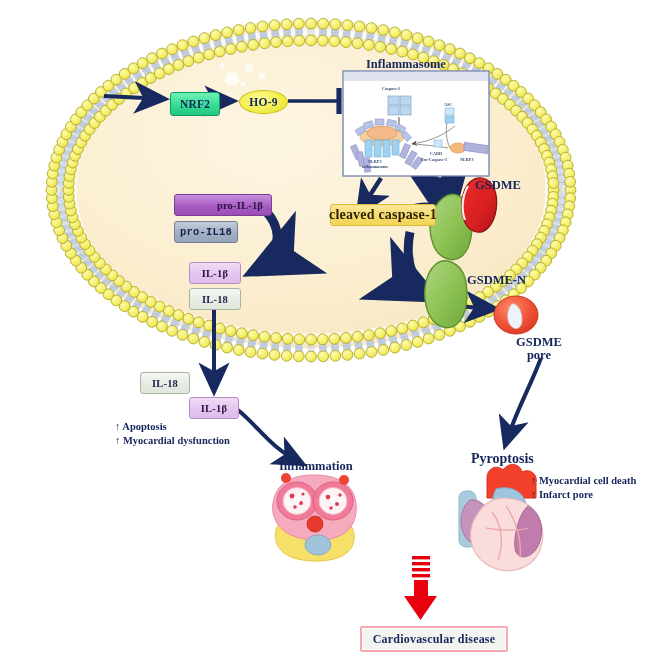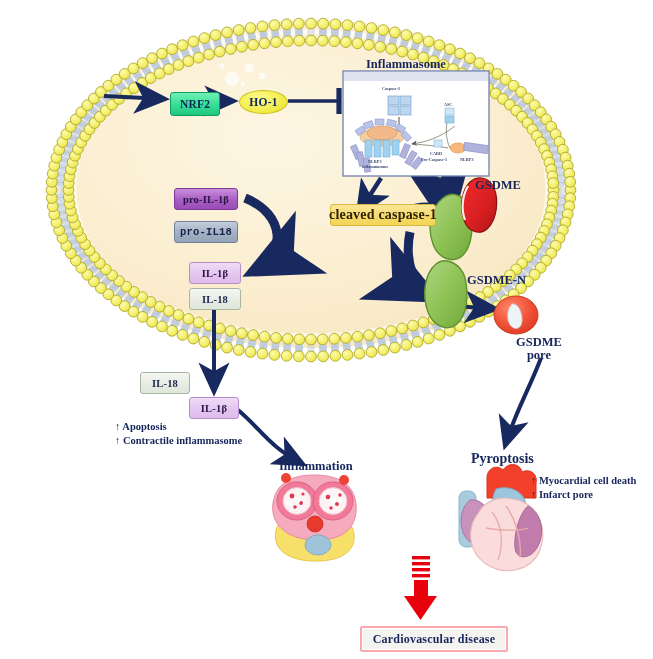--- a/index.html
+++ b/index.html
@@ -31,23 +31,23 @@
     width:48px;height:22px;left:170px;top:92px;font-size:11.5px;
     background:linear-gradient(180deg,#6ff0b5 0%,#35dd95 55%,#22c77f 100%);
     border:1px solid #0f9c63;color:#10265c;
   }
   .n-ho1{
     width:47px;height:22px;left:239px;top:90px;font-size:11.5px;border-radius:50%;
     background:radial-gradient(ellipse at 40% 33%,#fdfb8e 0%,#f4ef55 50%,#e6df2f 100%);
     border:1px solid #c9c012;color:#10265c;
   }
   .n-proil1b{
-    width:62px;height:20px;left:174px;top:188px;font-size:10.5px;
+    width:62px;height:20px;left:174px;top:194px;font-size:10.5px;
     background:linear-gradient(180deg,#c98fdc 0%,#a75dc2 55%,#9a4db6 100%);
-    border:1px solid #7e3a99;color:#2a1446;
+    border:1px solid #7e3a99;color:#2a1446;padding-left:34px;
   }
   .n-proil18{
     width:62px;height:20px;left:174px;top:221px;font-size:10.5px;
     background:linear-gradient(180deg,#c3cddb 0%,#a3b0c3 55%,#95a3b8 100%);
     border:1px solid #73809a;color:#17244b;font-family:Liberation Mono, monospace;
   }
   .n-il1b{
     width:50px;height:20px;left:189px;top:262px;font-size:10.5px;
     background:linear-gradient(180deg,#f0dcf6 0%,#e3c4ee 60%,#dfbcec 100%);
     border:1px solid #b78ccb;color:#2a1446;
@@ -882,21 +882,21 @@
 
   <div class="ipanel-lbl" style="left:382px;top:86px;font-size:4.2px;">Caspase-1</div>
   <div class="ipanel-lbl" style="left:368px;top:159px;font-size:4.2px;">NLRP3</div>
   <div class="ipanel-lbl" style="left:362px;top:164px;font-size:4.2px;">inflammasome</div>
   <div class="ipanel-lbl" style="left:444px;top:102px;font-size:4.2px;">ASC</div>
   <div class="ipanel-lbl" style="left:430px;top:151px;font-size:4.2px;">CARD</div>
   <div class="ipanel-lbl" style="left:421px;top:157px;font-size:4.2px;">Pro-Caspase-1</div>
   <div class="ipanel-lbl" style="left:460px;top:157px;font-size:4.2px;">NLRP3</div>
 
   <div class="node box n-nrf2">NRF2</div>
-  <div class="node n-ho1">HO-1</div>
+  <div class="node n-ho1">HO-9</div>
 
   <div class="node box n-proil1b">pro-IL-1β</div>
   <div class="node box n-proil18">pro-IL18</div>
   <div class="node box n-il1b">IL-1β</div>
   <div class="node box n-il18">IL-18</div>
   <div class="node box n-cc1">cleaved caspase-1</div>
 
   <div class="node box n-il18-out">IL-18</div>
   <div class="node box n-il1b-out">IL-1β</div>
 
@@ -907,21 +907,21 @@
   <div class="lbl t-gsdmen">GSDME-N</div>
   <div class="lbl t-gsdmepore">
     <div>GSDME</div>
     <div>pore</div>
   </div>
   <div class="lbl t-pyroptosis">Pyroptosis</div>
   <div class="lbl t-inflammation">Inflammation</div>
 
   <div class="lbl t-apop">
     <div>↑ Apoptosis</div>
-    <div>↑ Contractile inflammasome</div>
+    <div>↑ Myocardial dysfunction</div>
   </div>
 
   <div class="lbl t-myo">
     <div>↑ Myocardial cell death</div>
     <div>↑ Infarct pore</div>
   </div>
 
 </div>
 
 </body></html>

